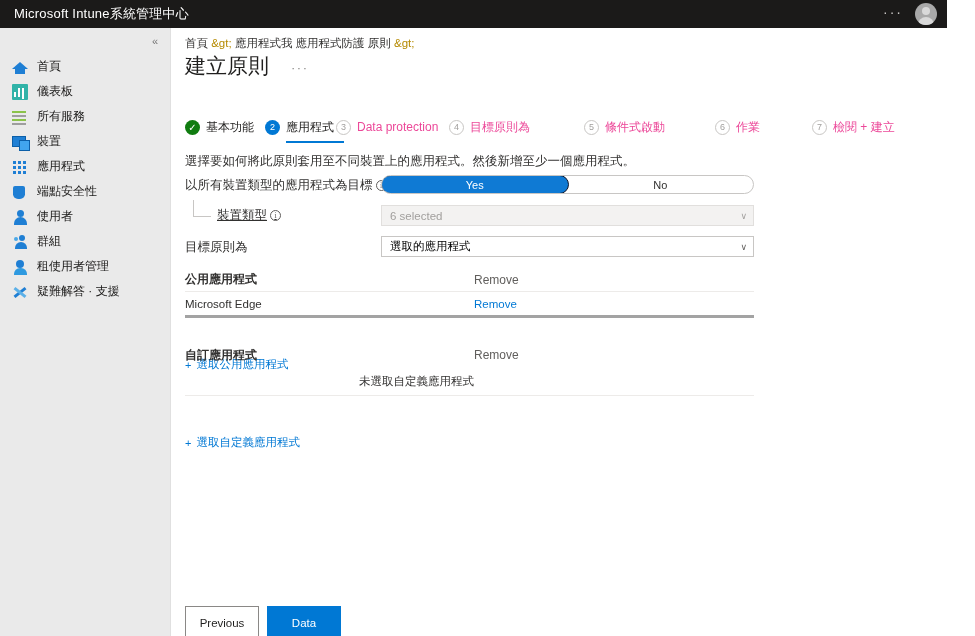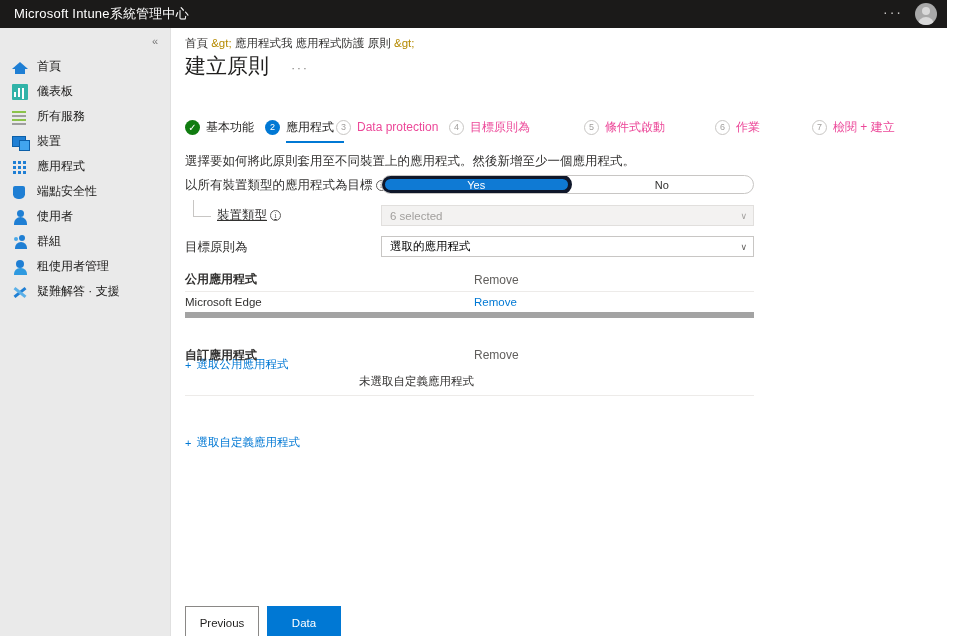--- a/index.html
+++ b/index.html
@@ -187,21 +187,21 @@
     border: 1px solid #c8c6c4; border-radius: 10px;
     display: flex; overflow: hidden; cursor: pointer;
     background: #fff;
   }
   .tog-seg {
     flex: 1; display: flex; align-items: center; justify-content: center;
     font-size: 11px; color: #323130;
   }
   .tog-seg.on {
     background: #0f7ad4; color: #ffffff; border-radius: 10px;
-    margin: -1px; border: 4px solid #0f172a;
+    margin: -1px; border: 1px solid #0f172a;
   }
 
   
   #tree-line {
     position: absolute; left: 22px; top: 172px;
     width: 18px; height: 17px;
     border-left: 1px solid #c8c6c4;
     border-bottom: 1px solid #c8c6c4;
   }
 
@@ -224,21 +224,21 @@
   .tbl-head {
     display: flex; height: 24px; align-items: center;
     font-size: 12px; color: #323130; font-weight: 600;
     border-bottom: 1px solid #edebe9;
   }
   .tbl-head .c1 { width: 289px; }
   .tbl-head .c2 { color: #605e5c; font-weight: 400; }
   .tbl-row {
     display: flex; height: 26px; align-items: center;
     font-size: 11.5px; color: #323130;
-    border-bottom: 6px solid #a3a3a3;
+    border-bottom: 3px solid #a3a3a3;
   }
   .tbl-row .c1 { width: 289px; }
   .tbl-row .c2 a { color: #0078d4; text-decoration: none; cursor: pointer; }
   .tbl-row.empty { color: #323130; border-bottom: 1px solid #edebe9; }
 
   .addlink {
     position: absolute; left: 14px;
     font-size: 11.5px; color: #0078d4;
     display: flex; align-items: center; gap: 5px;
     cursor: pointer;

